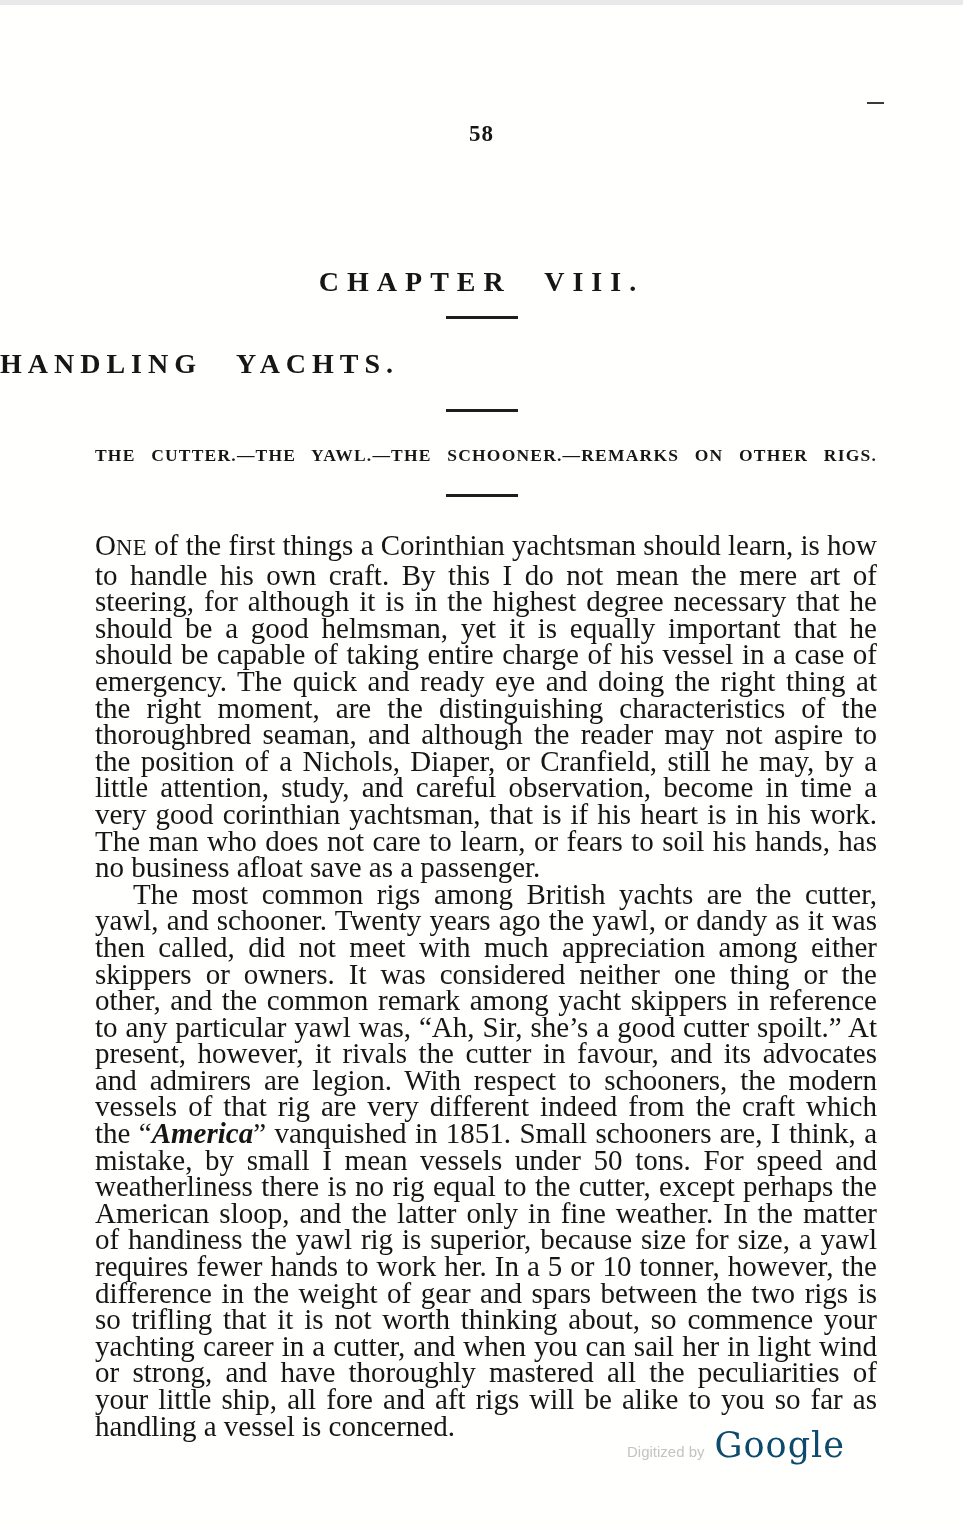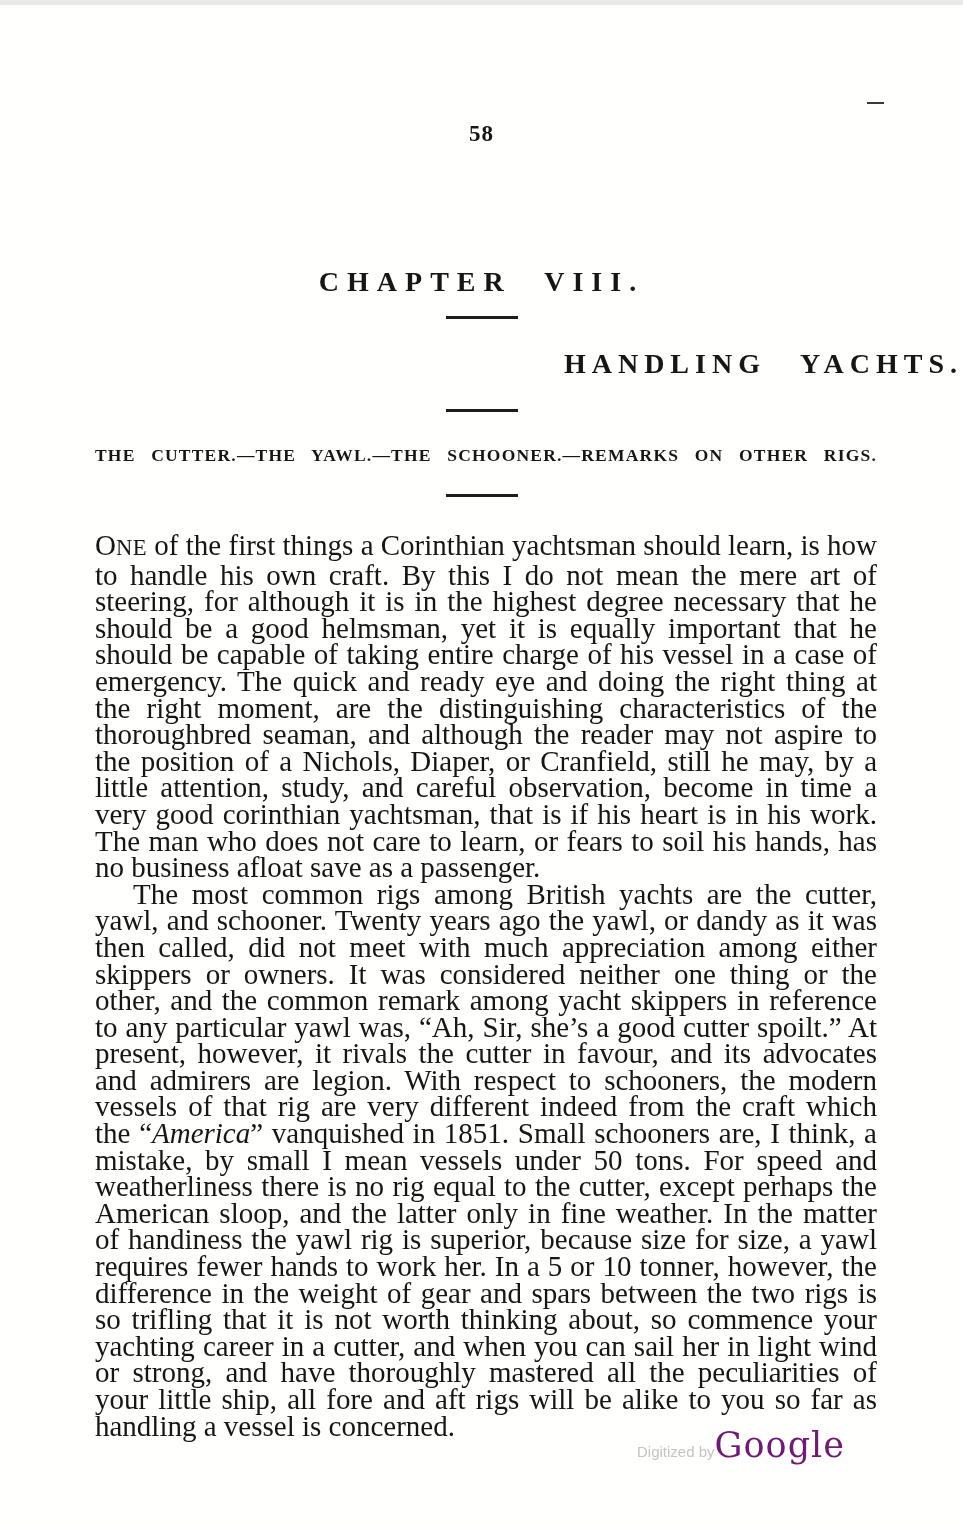--- a/index.html
+++ b/index.html
@@ -48,21 +48,21 @@
     border-top: 3px solid #1d1d1d;
   }
   .rule-1 { top: 311px; }
   .rule-2 { top: 404px; }
   .rule-3 { top: 489px; }
   .chapter-title {
     position: absolute;
     top: 343px;
     left: 0; right: 0;
     margin: 0;
-    text-align: right;
+    text-align: left;
     font-size: 28px;
     font-weight: bold;
     letter-spacing: 6px;
     word-spacing: 22px;
   }
   .chapter-contents {
     position: absolute;
     top: 440px;
     left: 95px;
     width: 782px;
@@ -81,39 +81,40 @@
     font-size: 29px;
     line-height: 26.6px;
     text-align: justify;
   }
   .body-text p { margin: 0; }
   .para-indent { text-indent: 38px; }
   .lead-smallcaps {
     font-size: 0.78em;
     letter-spacing: 0.5px;
   }
-  .italic-word { font-style: italic; }
+  .italic-word { font-style: italic; font-weight: bold; }
   .digitized-footer {
     position: absolute;
     top: 1420px;
     right: 118px;
     display: flex;
     align-items: baseline;
+    gap: 10px;
     color: #bcbcbc;
   }
   .digitized-by {
     font-family: "Liberation Sans", sans-serif;
     font-size: 15px;
     color: #c4c4c4;
   }
   .google-logo {
     font-family: "DejaVu Serif", serif;
     font-size: 35px;
     letter-spacing: 1px;
-    color: #701a75;
+    color: #0c4a6e;
   }
 </style>
 </head>
 <body>
 
 <div class="scan-page">
 
   <div class="stray-mark"></div>
 
   <div class="page-number">58</div>

